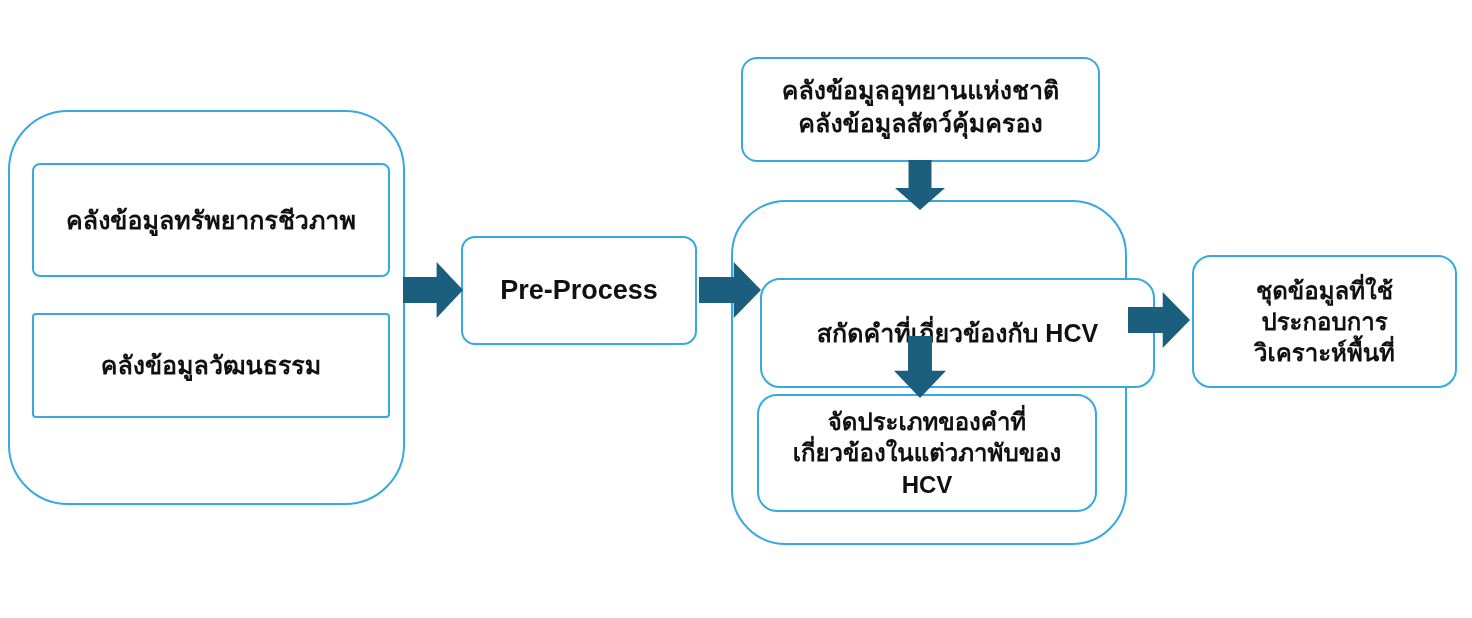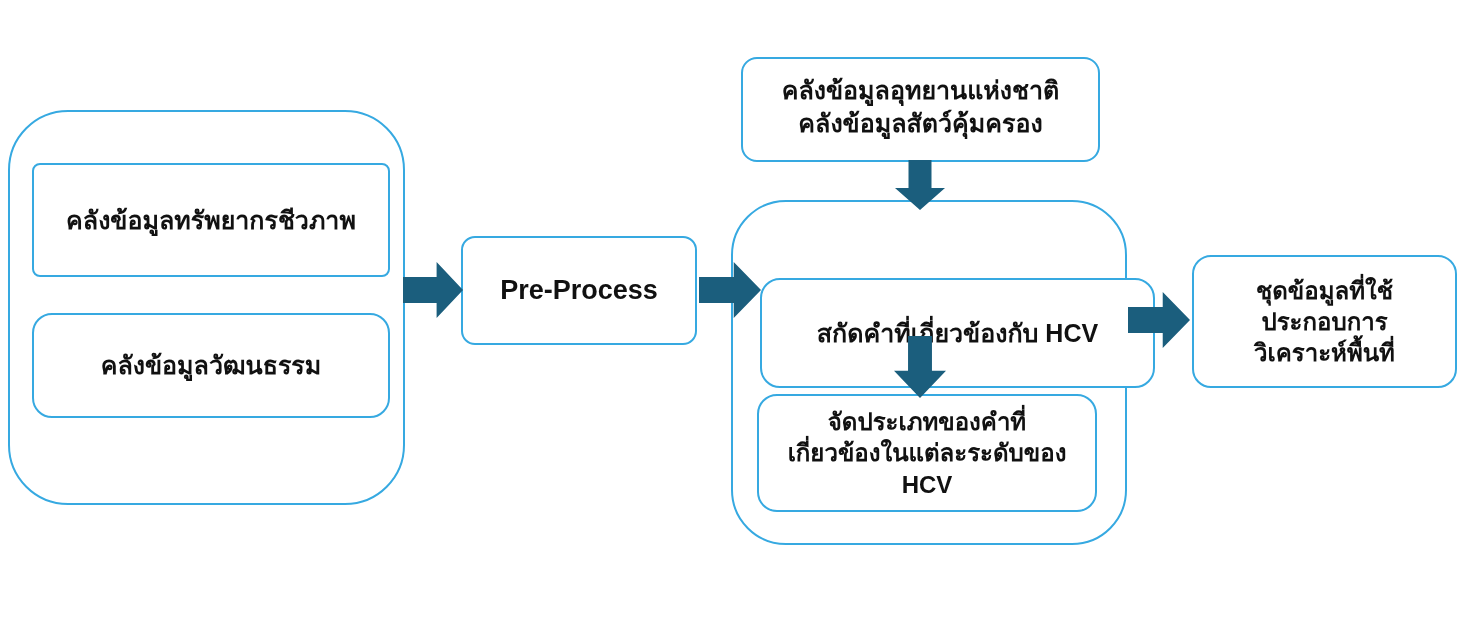--- a/index.html
+++ b/index.html
@@ -48,21 +48,21 @@
     clip-path: polygon(0 27%, 56% 27%, 56% 0, 100% 50%, 56% 100%, 56% 73%, 0 73%);
   }
   .arrow-down {
     clip-path: polygon(27% 0, 73% 0, 73% 56%, 100% 56%, 50% 100%, 0 56%, 27% 56%);
   }
 
   #input-group   { left: 8px;    top: 110px; width: 397px; height: 395px; border-radius: 60px; }
   #hcv-group     { left: 731px;  top: 200px; width: 396px; height: 345px; border-radius: 55px; }
 
   #bio-box       { left: 32px;   top: 163px; width: 358px; height: 114px; border-radius: 8px; font-size: 25px; }
-  #culture-box   { left: 32px;   top: 313px; width: 358px; height: 105px; border-radius: 20px; font-size: 25px; }
+  #culture-box   { left: 32px;   top: 313px; width: 358px; height: 105px; border-radius: 4px; font-size: 25px; }
   #preprocess-box{ left: 461px;  top: 236px; width: 236px; height: 109px; border-radius: 14px; font-size: 27px; }
   #top-box       { left: 741px;  top: 57px;  width: 359px; height: 105px; border-radius: 16px; font-size: 25px; font-family: Liberation Mono, monospace; }
   #extract-box   { left: 760px;  top: 231px; width: 395px; height: 110px; border-radius: 20px; font-size: 25px; margin-top: 47px; }
   #classify-box  { left: 757px;  top: 394px; width: 340px; height: 118px; border-radius: 20px; font-size: 24px; }
   #output-box    { left: 1192px; top: 255px; width: 265px; height: 133px; border-radius: 19px; font-size: 24px; }
 
   #arrow-1        { left: 403px;  top: 262px; width: 60px; height: 56px; }
   #arrow-2        { left: 699px;  top: 262px; width: 62px; height: 56px; }
   #arrow-3        { left: 1128px; top: 292px; width: 62px; height: 56px; }
   #arrow-top-down { left: 895px;  top: 160px; width: 50px; height: 50px; }
@@ -92,21 +92,21 @@
     <span class="label">คลังข้อมูลอุทยานแห่งชาติ
 คลังข้อมูลสัตว์คุ้มครอง</span>
   </div>
 
   <div class="box" id="extract-box">
     <span class="label">สกัดคำที่เกี่ยวข้องกับ HCV</span>
   </div>
 
   <div class="box" id="classify-box">
     <span class="label">จัดประเภทของคำที่
-เกี่ยวข้องในแต่ละระดับของ
+เกี่ยวข้องในแต่วภาพับของ
 HCV</span>
   </div>
 
   <div class="box" id="output-box">
     <span class="label">ชุดข้อมูลที่ใช้
 ประกอบการ
 วิเคราะห์พื้นที่</span>
   </div>
 
   <div class="arrow arrow-right" id="arrow-1"></div>

